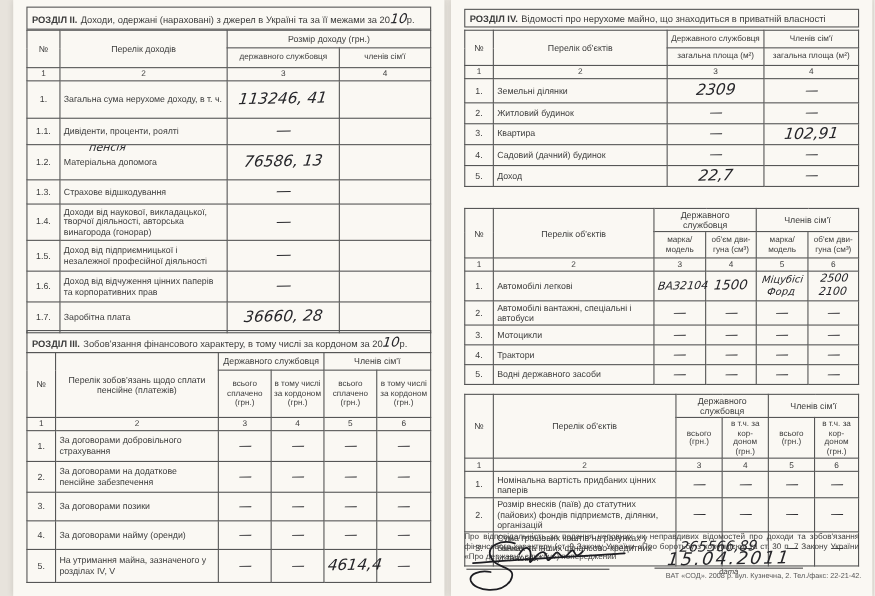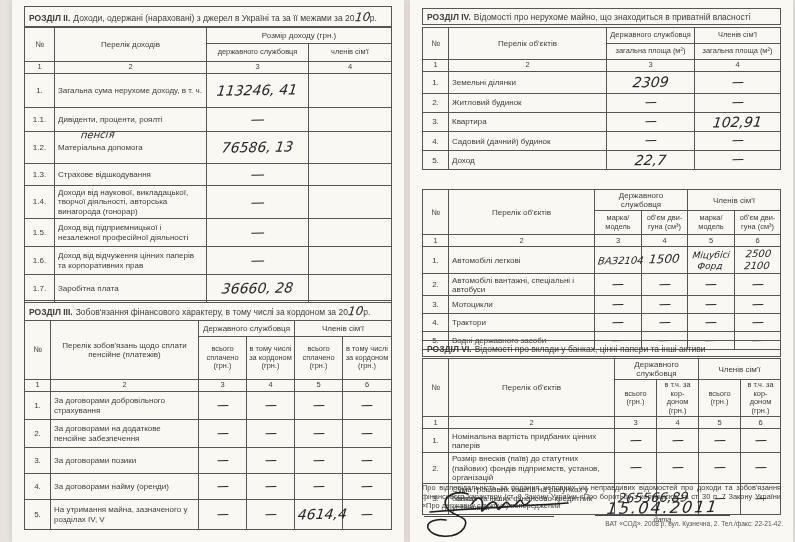--- a/index.html
+++ b/index.html
@@ -340,23 +340,20 @@
           <td>Водні державного засоби</td>
           <td class="v"><span class="hw sm">—</span></td>
           <td class="v"><span class="hw sm">—</span></td>
           <td class="v"><span class="hw sm">—</span></td>
           <td class="v"><span class="hw sm">—</span></td>
         </tr>
       </tbody>
         </table>
     </div>
 
-    <div class="blk tt" style="top:340px">
-      <span class="sec">РОЗДІЛ VI.</span><span>Відомості про вклади у банках, цінні папери та інші активи</span>
-    </div>
 
     <div class="blk" style="top:358px">
       <table class="f">
         <colgroup>
             <col style="width:26px">
             <col style="width:166px">
             <col style="width:42px">
             <col style="width:42px">
             <col style="width:42px">
             <col>
@@ -385,21 +382,21 @@
         <tr style="height:24px">
           <td class="c">1.</td>
           <td>Номінальна вартість придбаних цінних паперів</td>
           <td class="v"><span class="hw sm">—</span></td>
           <td class="v"><span class="hw sm">—</span></td>
           <td class="v"><span class="hw sm">—</span></td>
           <td class="v"><span class="hw sm">—</span></td>
         </tr>
         <tr style="height:30px">
           <td class="c">2.</td>
-          <td>Розмір внесків (паїв) до статутних (пайових) фондів підприємств, установ, організацій</td>
+          <td>Розмір внесків (паїв) до статутних (пайових) фондів підприємств, ділянки, організацій</td>
           <td class="v"><span class="hw sm">—</span></td>
           <td class="v"><span class="hw sm">—</span></td>
           <td class="v"><span class="hw sm">—</span></td>
           <td class="v"><span class="hw sm">—</span></td>
         </tr>
         <tr style="height:26px">
           <td class="c">3.</td>
           <td>Сума грошових коштів на рахунках у банках та інших фінансово-кредитних установах</td>
           <td class="v ovf"><span class="hw" style="font-size:13px">265566,89</span></td>
           <td class="v"><span class="hw sm">—</span></td>

